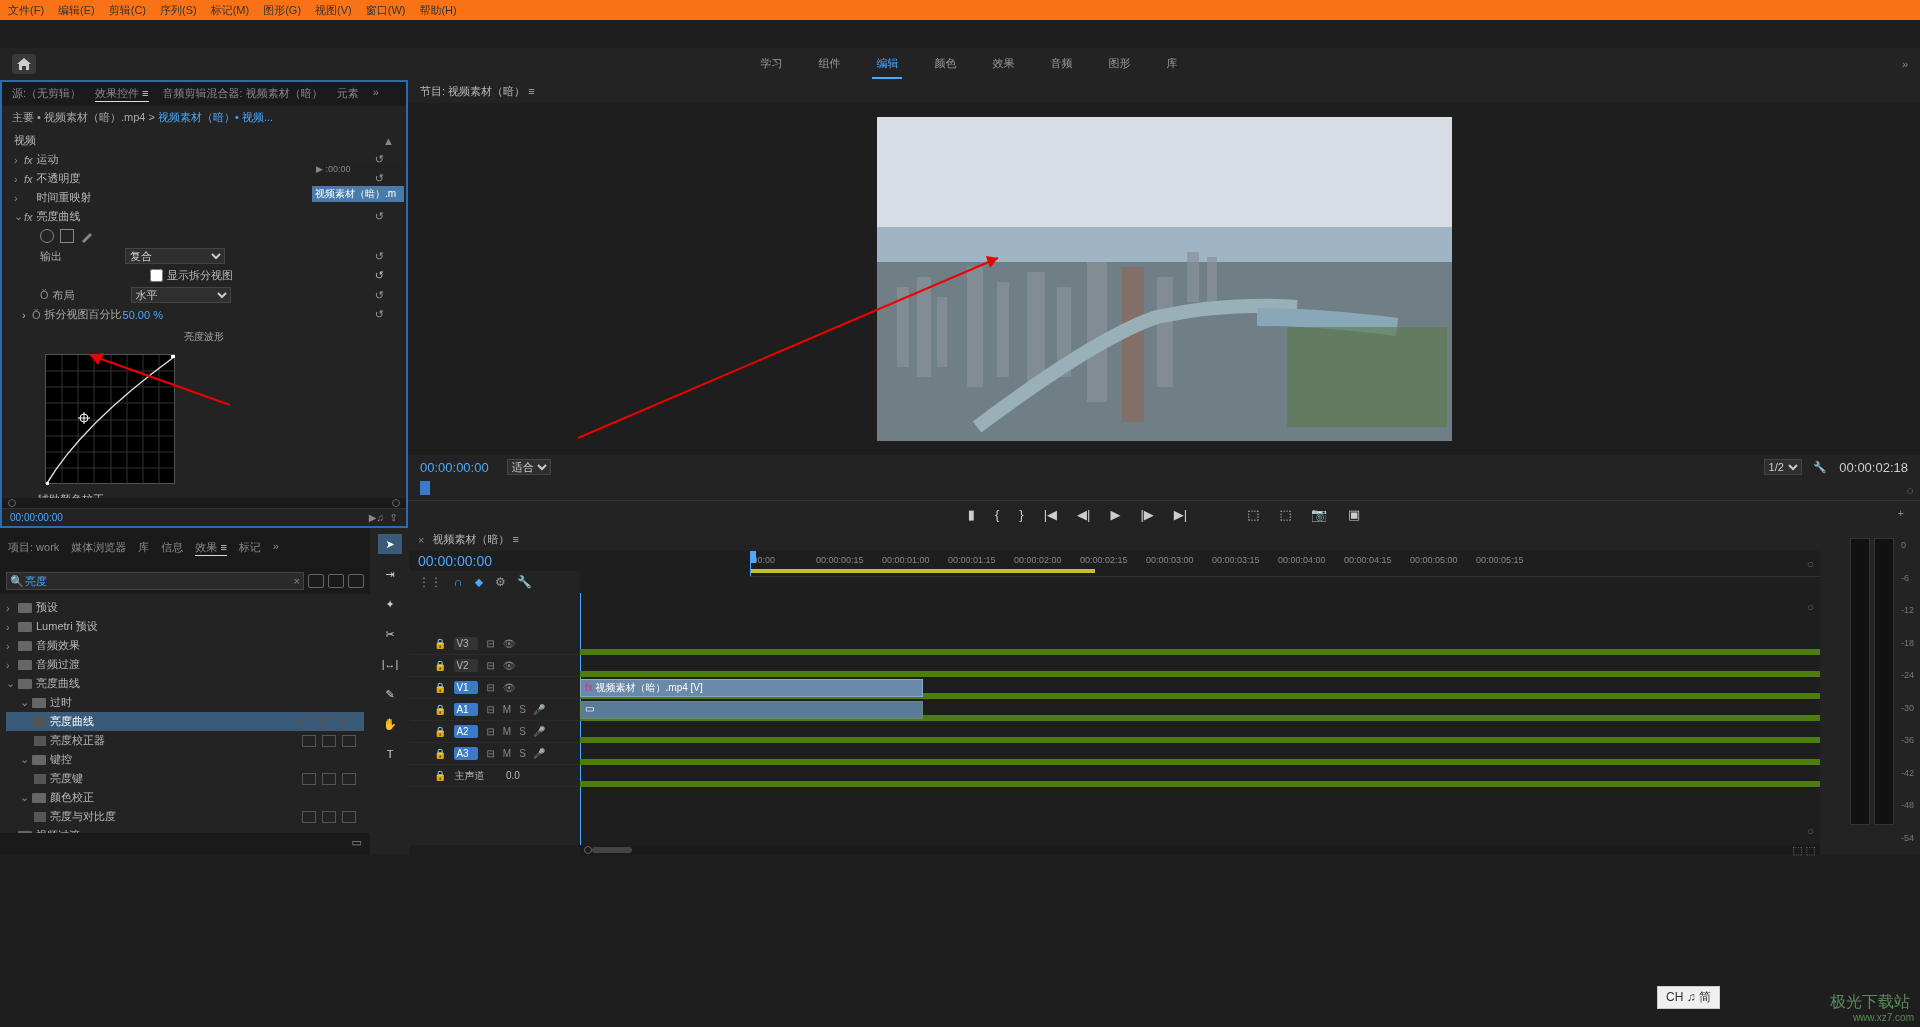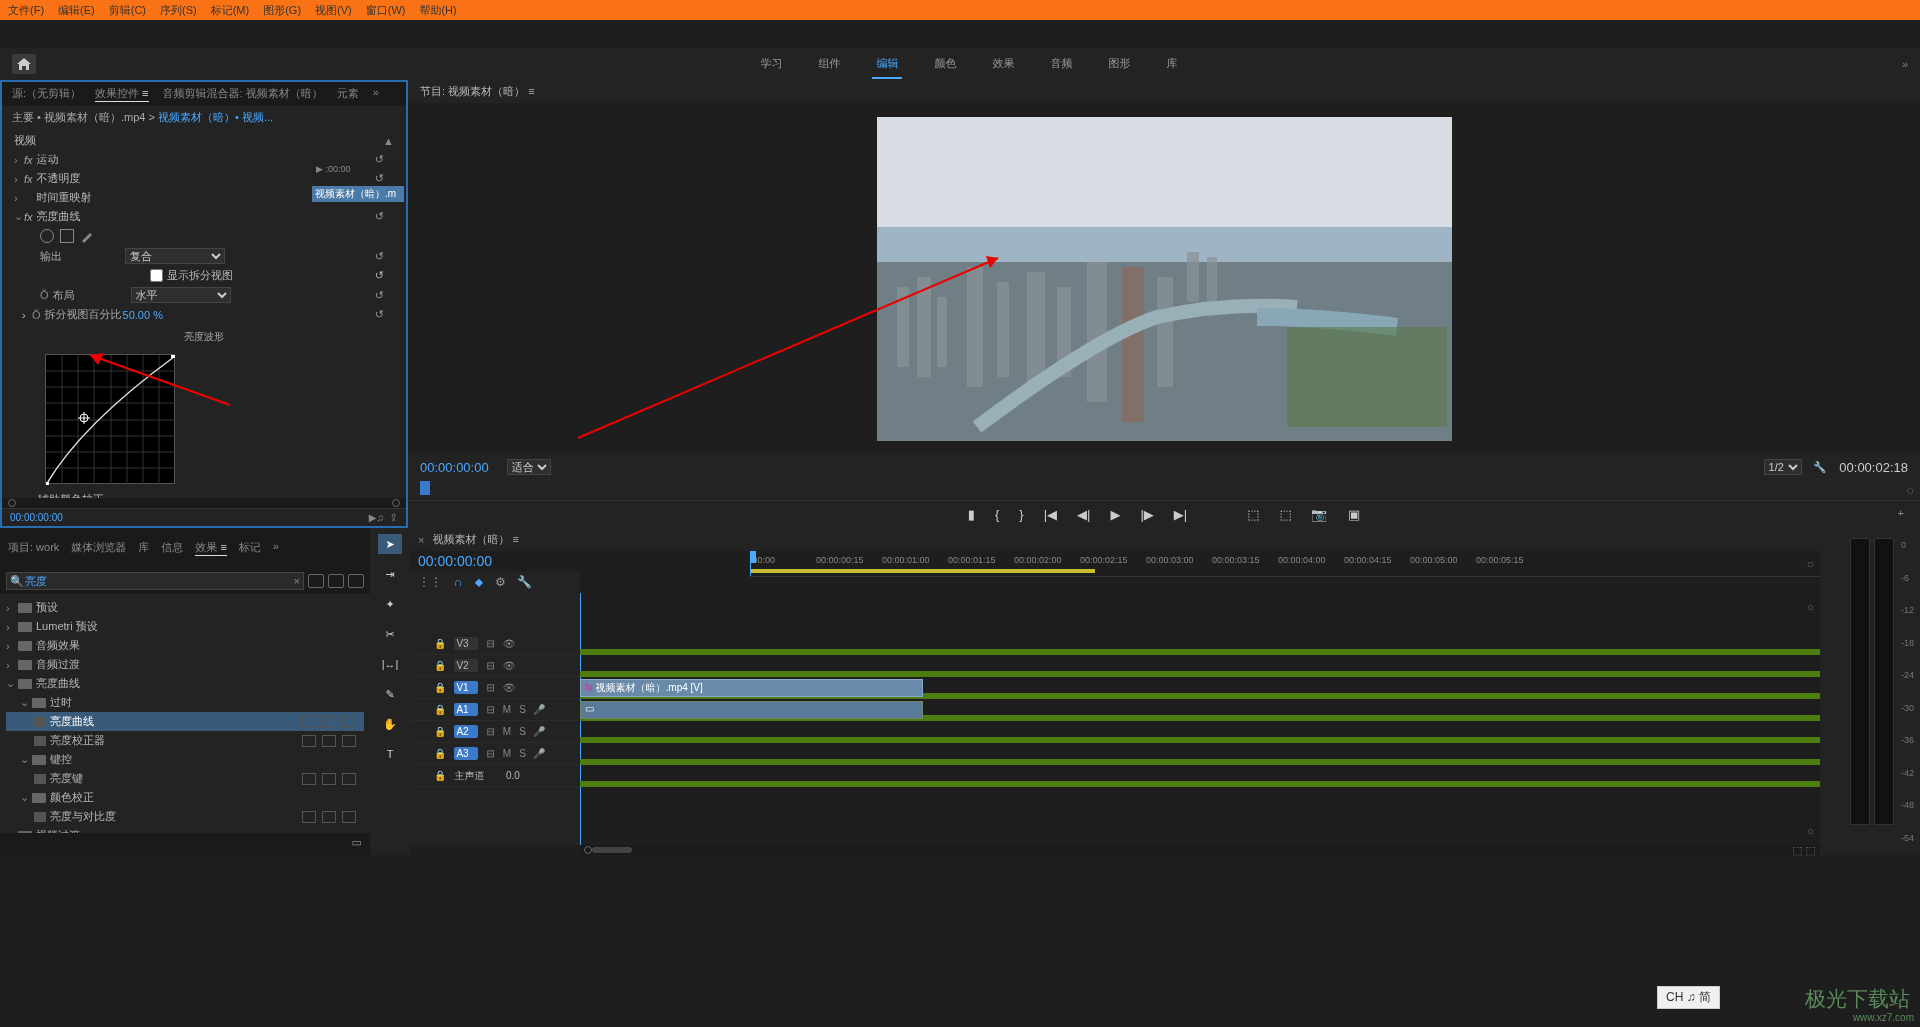--- a/index.html
+++ b/index.html
@@ -120,21 +120,21 @@
 .clip { position: absolute; top: 2px; height: 18px; background: #6a8aaa; border: 1px solid #8aaacc; font-size: 10px; color: #fff; padding: 1px 4px; overflow: hidden; }
 .clip.audio { background: #4a6a4a; border-color: #6a8a6a; }
 
 .audio-meter { width: 100px; background: #232323; padding: 6px 4px; position: relative;}
 .meter-scale { position:absolute; right:6px; top:12px; bottom:12px; display:flex; flex-direction:column; justify-content:space-between; font-size:9px; color:#777;}
 .meter-bar-bg { position:absolute; left:30px; top:10px; bottom:30px; width:20px; background:#111; border:1px solid #333;}
 .meter-bar-bg2 { position:absolute; left:54px; top:10px; bottom:30px; width:20px; background:#111; border:1px solid #333;}
 
 .ime-indicator { position:absolute; bottom:18px; right:200px; background:#f0f0f0; color:#333; padding:2px 8px; font-size:12px; border:1px solid #ccc;}
 .watermark { position:absolute; bottom:4px; right:6px; font-size:10px; color:#5a8a5a;}
-.watermark-logo { position:absolute; bottom:14px; right:10px; font-size:21px; color:#5a8a5a;}
+.watermark-logo { position:absolute; bottom:14px; right:10px; font-size:16px; color:#5a8a5a;}
 
 .scrollbar-h { height:10px; background:#1a1a1a; display:flex; align-items:center; padding:0 4px;}
 .scrollbar-thumb { height:6px; background:#444; border-radius:3px; width:40px;}
 .end-dot { width:8px; height:8px; border:1px solid #666; border-radius:50%;}
 
 .red-arrow { position: absolute; pointer-events: none; }
 </style>
 </head>
 <body>
 

